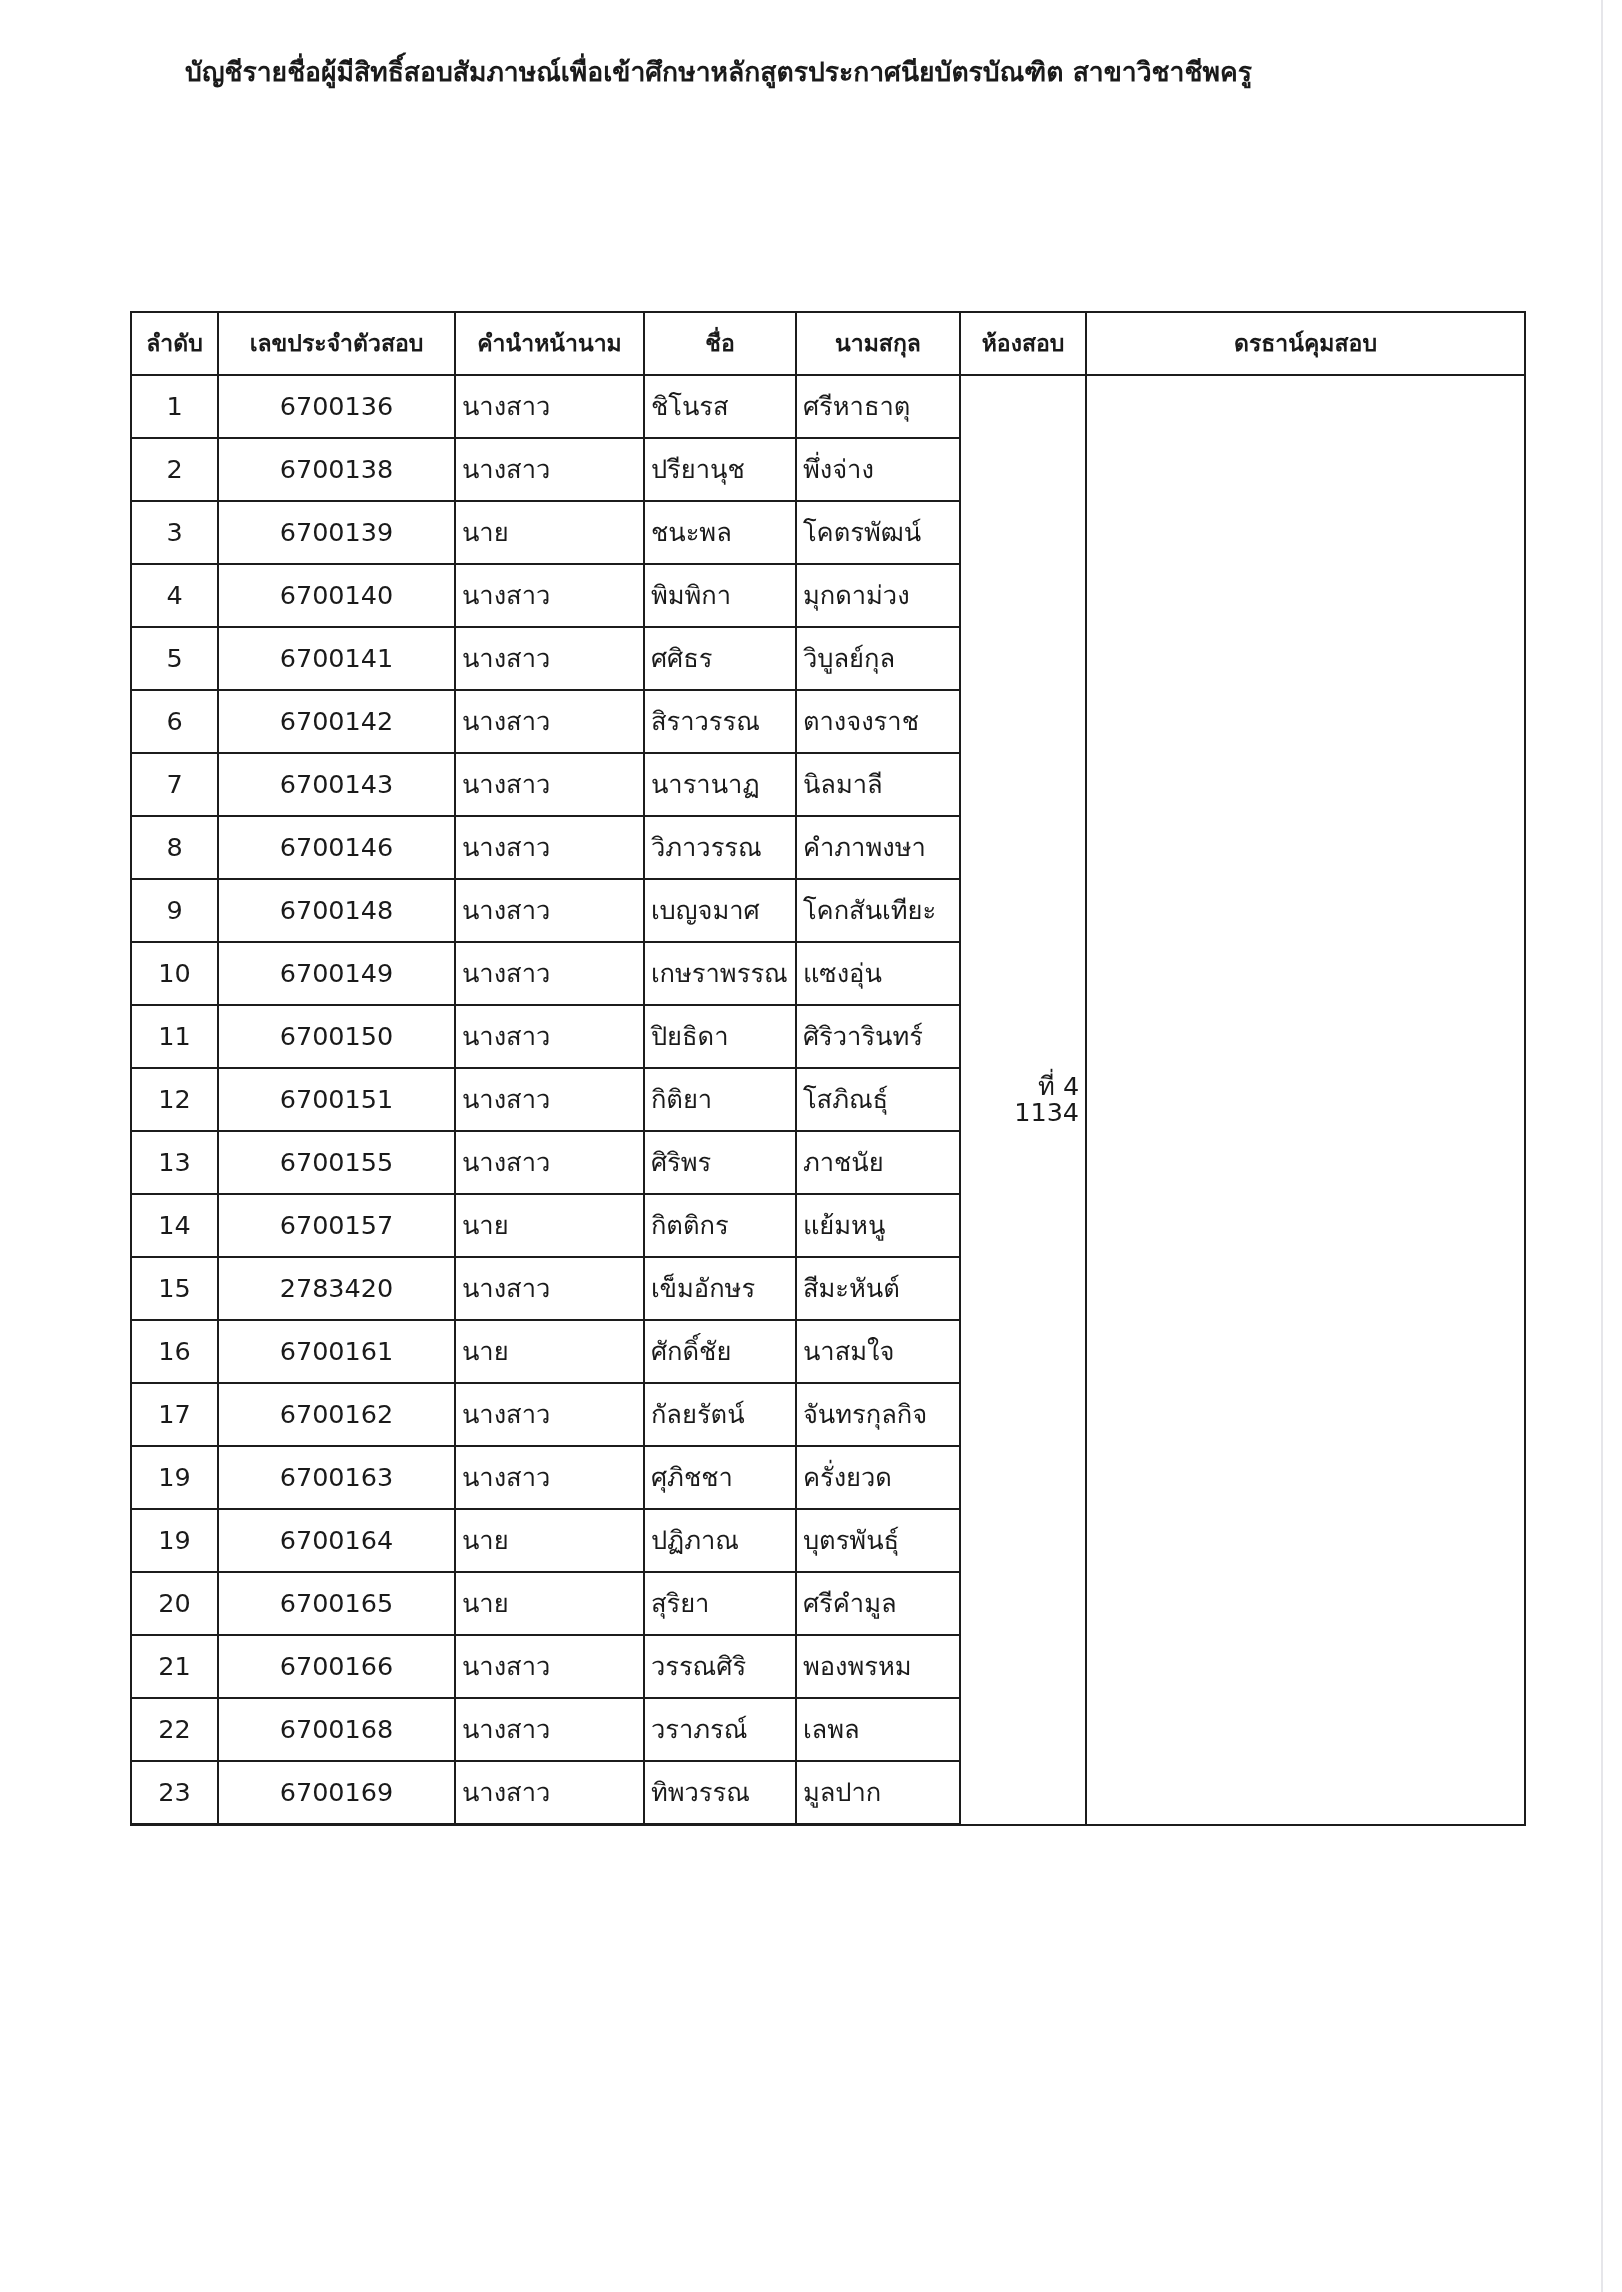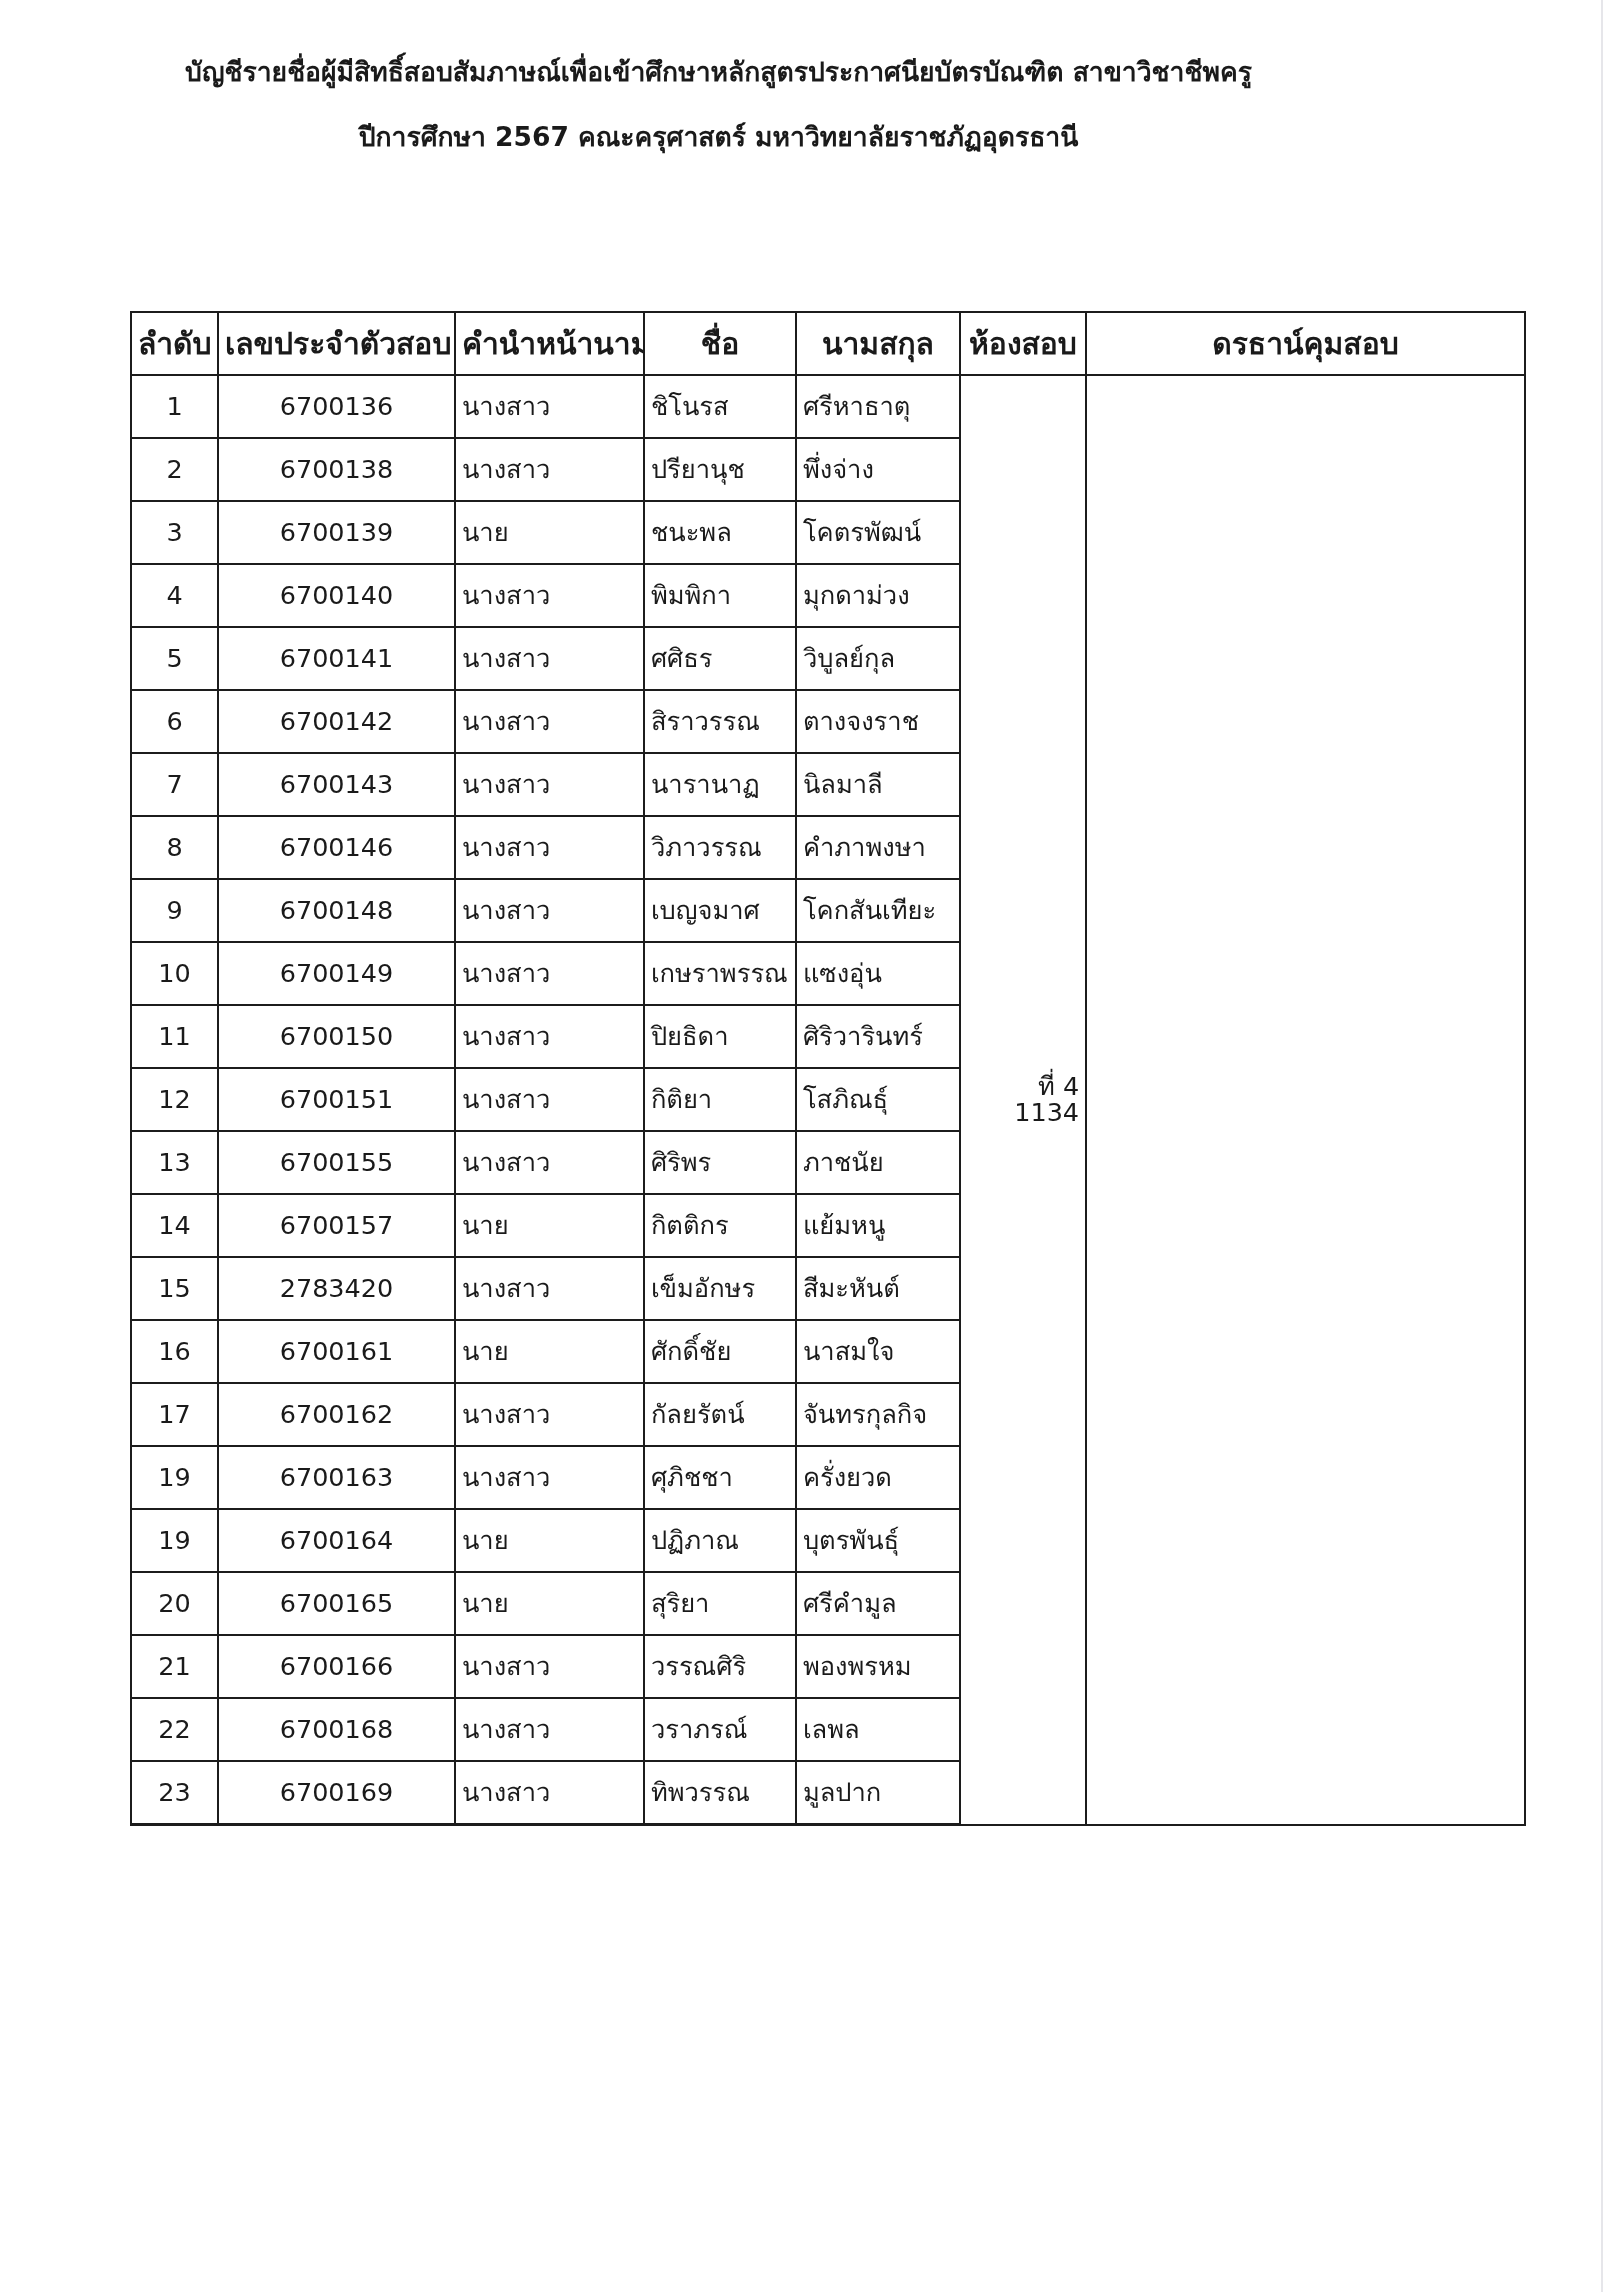--- a/index.html
+++ b/index.html
@@ -23,41 +23,40 @@
     width: 1395px;
   }
   table.roster th, table.roster td {
     border: 2px solid #1c1c1c;
     height: 61px; padding: 0 5.9px;
     font-size: 25.5px; line-height: 25.5px;
     white-space: nowrap; overflow: hidden;
   }
   table.roster thead th {
     height: 61px; font-weight: bold; 
-    font-size: 30px;
+    font-size: 23px;
   }
   table.roster tbody tr:last-child td { border-bottom: 3.9px solid #1c1c1c; }
   td.c-no, td.c-id { text-align: center; }
   td.c-prefix, td.c-first, td.c-last { text-align: left; }
   td.c-room {
     text-align: right; vertical-align: middle;
     font-size: 25.5px; line-height: 65px;
   }
   td.c-proctor { vertical-align: top; }
   .scan-edge {
     position: absolute; left: 1601px; top: 0; width: 2px; height: 2293px;
     background: #e6e6ea;
   }
 </style>
 </head>
 <body>
 
 <div class="title-block">
   <div class="title-line">บัญชีรายชื่อผู้มีสิทธิ์สอบสัมภาษณ์เพื่อเข้าศึกษาหลักสูตรประกาศนียบัตรบัณฑิต สาขาวิชาชีพครู</div>
-  <div class="title-line">ปีการศึกษา 2567 คณะครุศาสตร์ มหาวิทยาลัยราชภัฏอุดรธานี</div>
 </div>
 
 <table class="roster">
   <colgroup>
     <col style="width:87px">
     <col style="width:237px">
     <col style="width:189px">
     <col style="width:152px">
     <col style="width:164px">
     <col style="width:126px">

